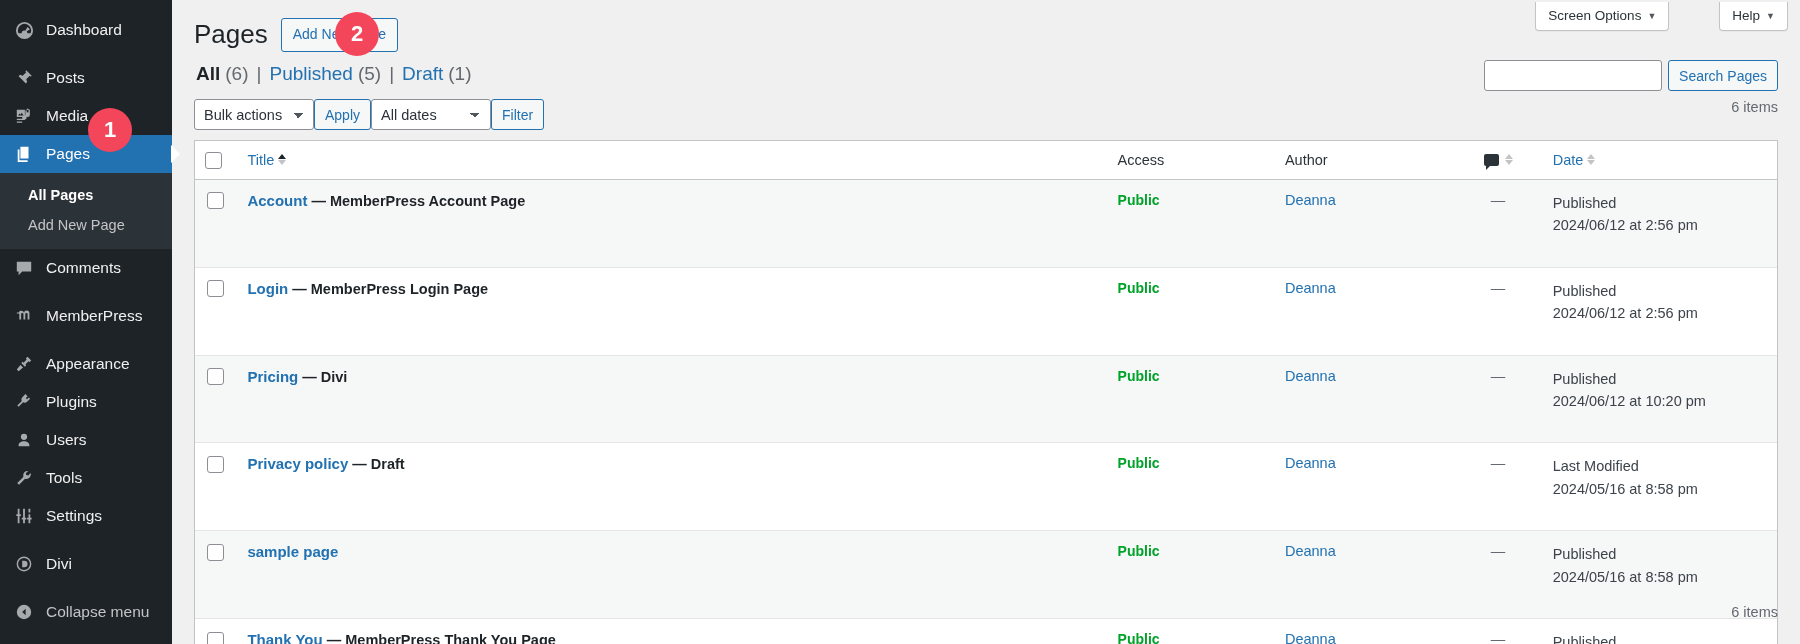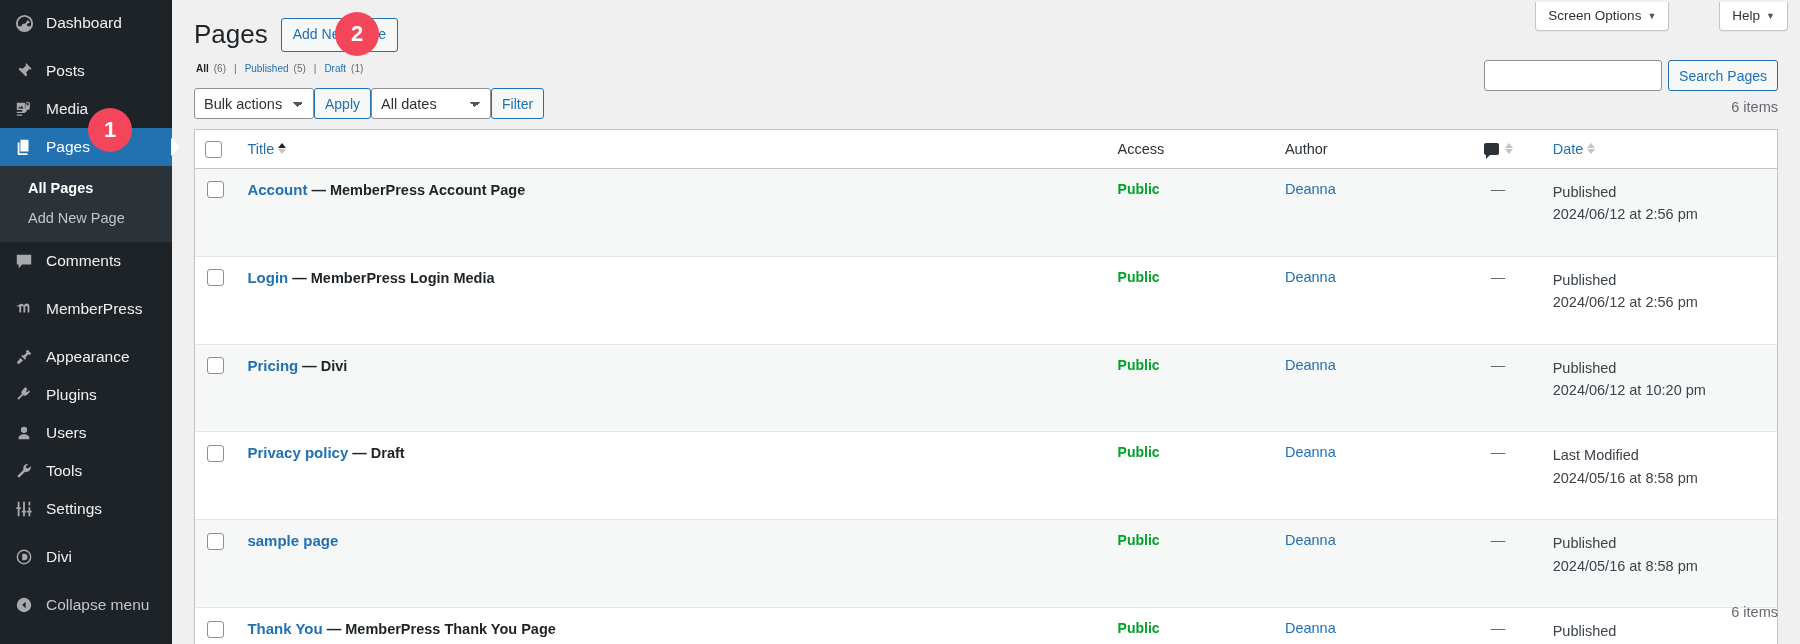--- a/index.html
+++ b/index.html
@@ -9,21 +9,21 @@
     background: #f0f0f1;
     overflow: hidden;
   }
   .screen { position: relative; width: 1800px; height: 644px; display: flex; }
 
   
   .sidebar {
     width: 172px; min-width: 172px; height: 644px;
     background: #1d2327; color: #f0f0f1;
     position: relative; z-index: 5;
-    padding-top: 4px;
+    padding-top: 11px;
   }
   .menu-item {
     display: flex; align-items: center;
     height: 38px; padding: 0 0 0 13px;
     font-size: 15.5px; color: #f0f0f1;
     position: relative; cursor: pointer;
   }
   .menu-item .mi-ico {
     width: 22px; min-width: 22px; height: 20px;
     display: flex; align-items: center; justify-content: center;
@@ -72,21 +72,21 @@
 
   .title-row { display: flex; align-items: center; gap: 13px; position: relative; }
   h1.page-title { font-size: 26px; font-weight: 400; color: #1d2327; line-height: 1.3; }
   .btn-page-title-action {
     background: #f6f7f7; border: 1px solid #2271b1; color: #2271b1;
     border-radius: 3px; padding: 5px 11px 6px 11px; font-size: 14px;
     cursor: pointer; line-height: 1.5;
   }
 
   .subsubsub {
-    margin: 11px 0 0 2px; font-size: 10px; color: #3c434a;
+    margin: 11px 0 0 2px; font-size: 19px; color: #3c434a;
     display: flex; align-items: center; gap: 5px;
   }
   .subsubsub a { color: #2271b1; text-decoration: none; cursor: pointer; }
   .subsubsub a.current { color: #1d2327; font-weight: 600; }
   .subsubsub .cnt { color: #646970; }
   .subsubsub .divider { color: #646970; margin: 0 3px; }
 
   .tablenav { display: flex; align-items: center; margin-top: 14px; }
   .wp-select {
     -webkit-appearance: none; appearance: none;
@@ -424,21 +424,21 @@
             <td class="col-date date-cell">
               <div>Published</div>
               <div>2024/06/12 at 2:56 pm</div>
             </td>
           </tr>
 
           <tr>
             <td class="col-cb"><span class="cbx"></span></td>
             <td class="col-title">
               <span class="row-title"><a>Login</a></span>
-              <span class="row-suffix">— MemberPress Login Media</span>
+              <span class="row-suffix">— MemberPress Login Page</span>
             </td>
             <td class="col-access"><span class="access-public">Public</span></td>
             <td class="col-author"><a class="author-link">Deanna</a></td>
             <td class="col-comments"><span class="dash">—</span></td>
             <td class="col-date date-cell">
               <div>Published</div>
               <div>2024/06/12 at 2:56 pm</div>
             </td>
           </tr>
 

